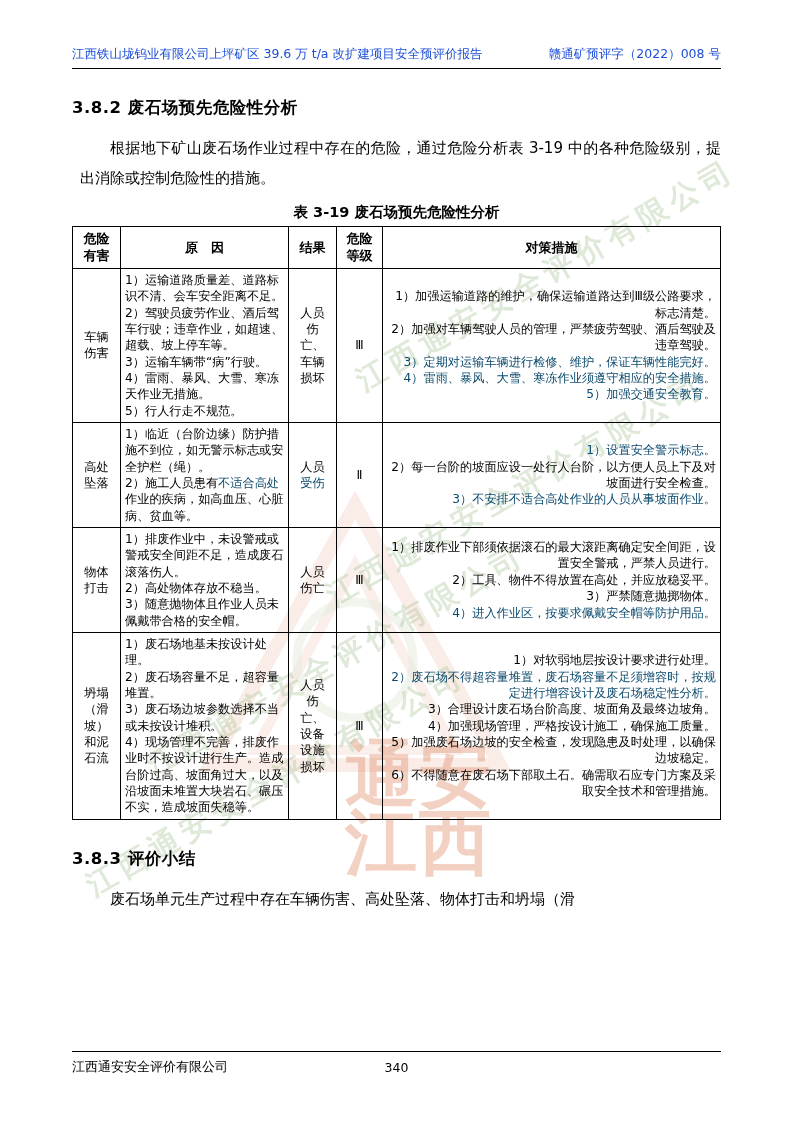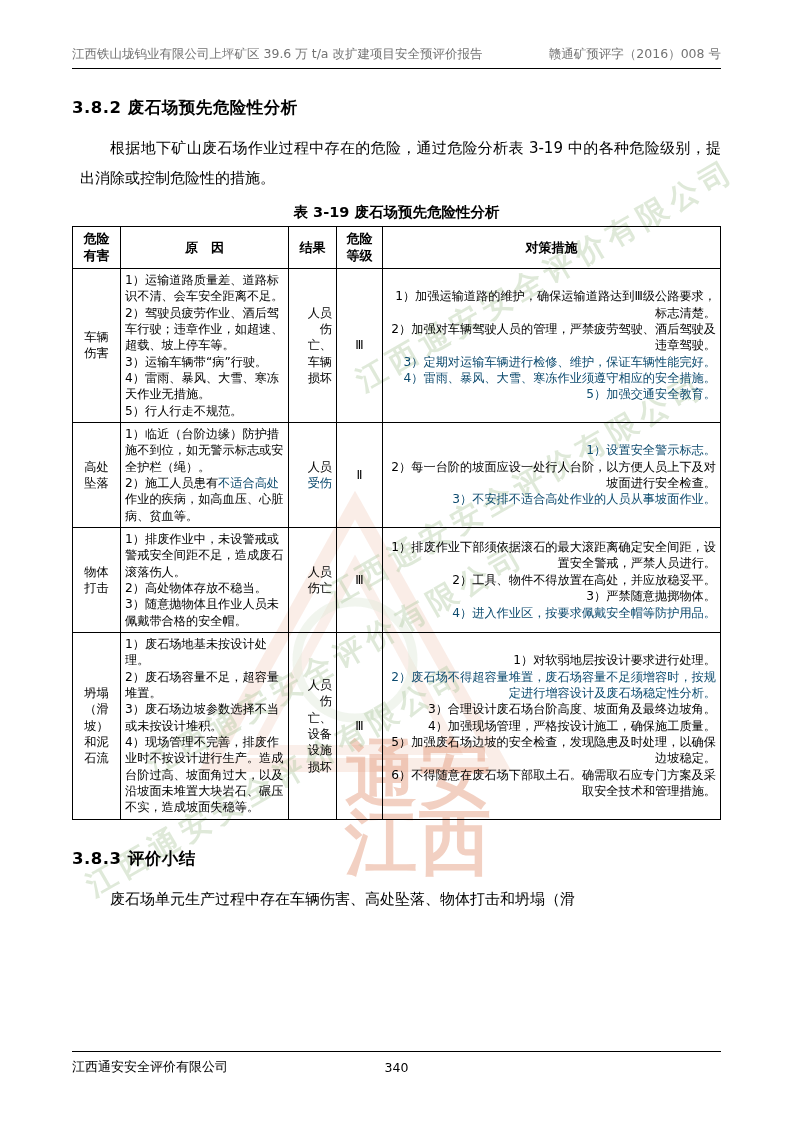--- a/index.html
+++ b/index.html
@@ -66,21 +66,21 @@
     z-index: 2;
     padding: 0 72px;
   }
 
   
   .doc-header {
     display: flex;
     justify-content: space-between;
     align-items: flex-end;
     font-size: 12.5px;
-    color: #737373;
+    color: #1d4ed8;
     padding-top: 46px;
     padding-bottom: 5px;
     border-bottom: 1.4px solid #000;
     font-family: "DejaVu Sans", sans-serif;
   }
   .doc-header .left { white-space: nowrap; }
   .doc-header .right { white-space: nowrap; }
 
   
   h2.sec {
@@ -124,21 +124,21 @@
     text-align: center;
     font-weight: bold;
     font-size: 13px;
   }
   td.c-name {
     text-align: center;
     font-size: 13px;
     line-height: 1.4;
   }
   td.c-cause { text-align: left; }
-  td.c-result { text-align: right; font-size: 12.5px; line-height: 1.45; }
+  td.c-result { text-align: center; font-size: 12.5px; line-height: 1.45; }
   td.c-level { text-align: center; font-size: 13px; }
   td.c-measure { text-align: right; }
   .hl { color: #0c4a6e; }
 
   
   .doc-footer {
     position: absolute;
     left: 72px;
     right: 72px;
     bottom: 46px;
@@ -176,21 +176,21 @@
     <div class="wm-text wm1">江西通安安全评价有限公司</div>
     <div class="wm-text wm2">江西通安安全评价有限公司</div>
     <div class="wm-text wm3">江西通安安全评价有限公司</div>
     <div class="wm-text wm4">江西通安安全评价有限公司</div>
   </div>
 
   <div class="content">
 
     <div class="doc-header">
       <span class="left">江西铁山垅钨业有限公司上坪矿区 39.6 万 t/a 改扩建项目安全预评价报告</span>
-      <span class="right">赣通矿预评字（2016）008 号</span>
+      <span class="right">赣通矿预评字（2022）008 号</span>
     </div>
 
     <h2 class="sec">3.8.2 废石场预先危险性分析</h2>
     <p class="body">根据地下矿山废石场作业过程中存在的危险，通过危险分析表 3-19 中的各种危险级别，提出消除或控制危险性的措施。</p>
 
     <div class="tbl-caption">表 3-19 废石场预先危险性分析</div>
 
     <table class="risk">
       <colgroup>
         <col style="width:48px">

